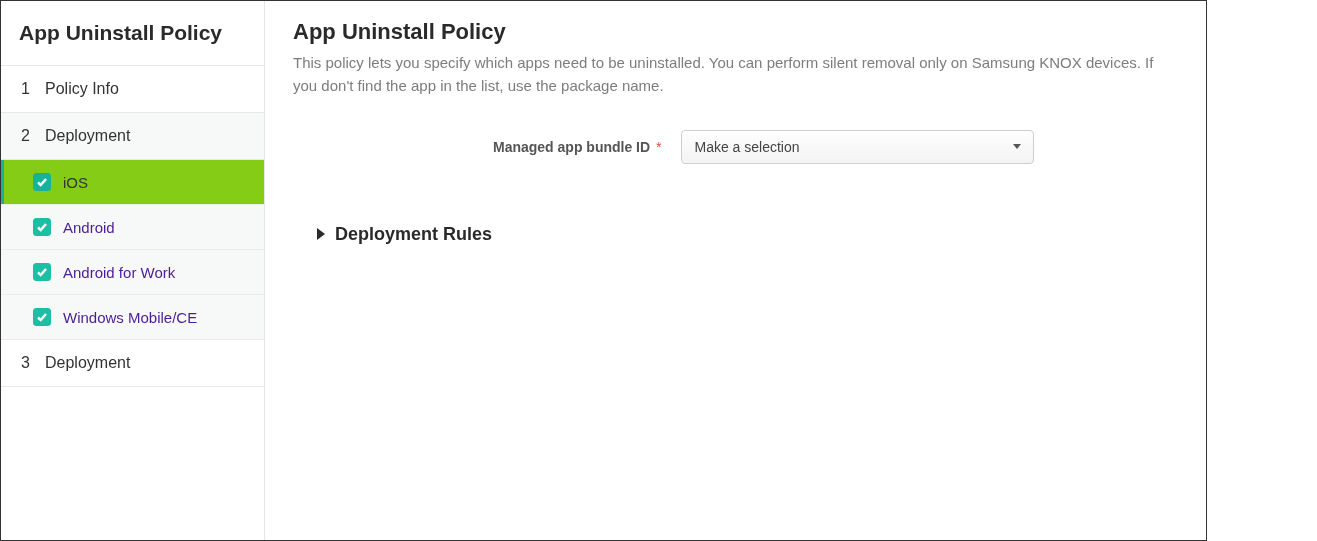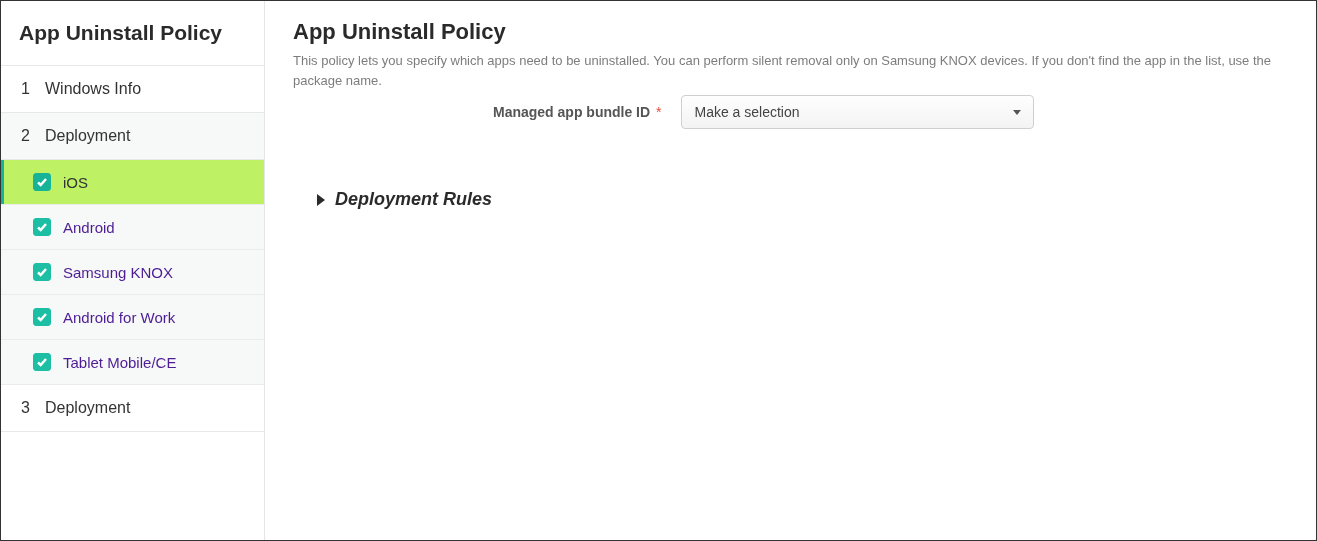--- a/index.html
+++ b/index.html
@@ -6,21 +6,21 @@
       margin: 0;
       padding: 0;
       box-sizing: border-box;
     }
     body {
       font-family: -apple-system, BlinkMacSystemFont, "Segoe UI", Helvetica, Arial, sans-serif;
       background: #fff;
       color: #333;
     }
     .container {
-      width: 1317px;
+      width: 1207px;
       height: 541px;
       border: 1px solid #333;
       display: flex;
       overflow: hidden;
     }
     .sidebar {
       width: 264px;
       border-right: 1px solid #e5e5e5;
       background: #fff;
       display: flex;
@@ -56,21 +56,21 @@
       font-size: 15px;
       color: #4c1d95;
       border-bottom: 1px solid #ececec;
       cursor: pointer;
       display: flex;
       align-items: center;
       gap: 12px;
       position: relative;
     }
     .platform-item.active {
-      background: #bef264;
+      background: #84cc16;
       color: #333;
     }
     .platform-item.active::before {
       content: "";
       position: absolute;
       left: 0;
       top: 0;
       bottom: 0;
       width: 3px;
       background: #17b399;
@@ -102,24 +102,24 @@
       padding: 18px 28px;
       overflow: auto;
     }
     .page-title {
       font-size: 22px;
       font-weight: 700;
       color: #2a2a2a;
       margin-bottom: 6px;
     }
     .page-desc {
-      font-size: 13px;
+      font-size: 15px;
       color: #7d7d7d;
       line-height: 1.55;
-      margin-bottom: 4px;
+      margin-bottom: 32px;
       max-width: 1020px;
     }
     .form-row {
       display: flex;
       align-items: center;
       gap: 20px;
       padding: 0 0 0 200px;
       margin-bottom: 60px;
     }
     .form-label {
@@ -154,21 +154,20 @@
       border-left: 4px solid transparent;
       border-right: 4px solid transparent;
       border-top: 5px solid #555;
     }
     .section-toggle {
       display: flex;
       align-items: center;
       gap: 10px;
       cursor: pointer;
       padding: 0 0 0 24px;
-      font-style: italic;
     }
     .triangle {
       width: 0;
       height: 0;
       border-top: 6px solid transparent;
       border-bottom: 6px solid transparent;
       border-left: 8px solid #2a2a2a;
     }
     .section-title {
       font-size: 18px;
@@ -179,21 +178,21 @@
 </head>
 <body>
 
 <div class="container">
 
   <aside class="sidebar">
     <div class="sidebar-title">App Uninstall Policy</div>
 
     <div class="nav-step">
       <span class="step-num">1</span>
-      <span>Windows Info</span>
+      <span>Policy Info</span>
     </div>
 
     <div class="nav-step" style="background:#f7f8f8;">
       <span class="step-num">2</span>
       <span>Deployment</span>
     </div>
 
     <div class="platform-list">
       <div class="platform-item active">
         <span class="chk">
@@ -210,37 +209,29 @@
             </svg>
         </span>
         <span>Android</span>
       </div>
       <div class="platform-item">
         <span class="chk">
           <svg viewBox="0 0 12 12">
               <polyline points="2,6.5 4.7,9 10,3"></polyline>
             </svg>
         </span>
-        <span>Samsung KNOX</span>
+        <span>Android for Work</span>
       </div>
       <div class="platform-item">
         <span class="chk">
           <svg viewBox="0 0 12 12">
               <polyline points="2,6.5 4.7,9 10,3"></polyline>
             </svg>
         </span>
-        <span>Android for Work</span>
-      </div>
-      <div class="platform-item">
-        <span class="chk">
-          <svg viewBox="0 0 12 12">
-              <polyline points="2,6.5 4.7,9 10,3"></polyline>
-            </svg>
-        </span>
-        <span>Tablet Mobile/CE</span>
+        <span>Windows Mobile/CE</span>
       </div>
     </div>
 
     <div class="nav-step" style="border-bottom:1px solid #e8e8e8;">
       <span class="step-num">3</span>
       <span>Deployment</span>
     </div>
   </aside>
 
   <main class="main">

